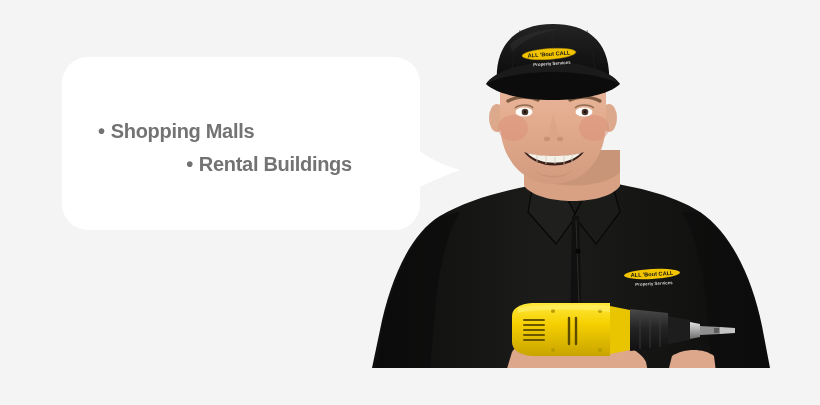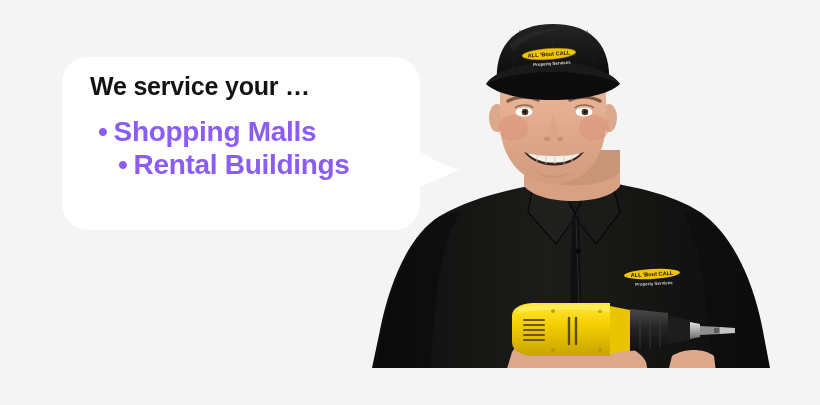--- a/index.html
+++ b/index.html
@@ -52,34 +52,34 @@
     letter-spacing: -0.2px;
     white-space: nowrap;
   }
   #bubble-list {
     position: absolute;
     left: 0;
     top: 58px;
     width: 100%;
   }
   .bullet-line {
-    font-size: 28px;
+    font-size: 20px;
     font-weight: bold;
-    color: #8b5cf6;
+    color: #737373;
     letter-spacing: -0.3px;
     white-space: nowrap;
     line-height: 33px;
     display: block;
   }
   .bullet-dot {
     display: inline-block;
     margin-right: 6px;
   }
   .indent-0 { padding-left: 36px; }
-  .indent-1 { padding-left: 56px; }
+  .indent-1 { padding-left: 56px; text-align: center; }
   .indent-2 { padding-left: 76px; }
 
   
   #person {
     position: absolute;
     left: 0;
     top: 0;
     width: 820px;
     height: 405px;
     z-index: 2;
@@ -290,21 +290,20 @@
           <ellipse cx="652" cy="274" rx="28" ry="5" fill="#f2c400" transform="rotate(-3 652 274)"></ellipse>
           <text x="652" y="276" text-anchor="middle" font-family="'Liberation Sans', sans-serif" font-size="5.6" font-weight="bold" fill="#151515" transform="rotate(-3 652 274)">ALL 'Bout CALL</text>
           <text x="654" y="285" text-anchor="middle" font-family="'Liberation Sans', sans-serif" font-size="4.4" font-weight="bold" fill="#c9c9c9" transform="rotate(-3 654 285)">Property Services</text>
         </g>
 
       </g>
     </svg>
   </div>
 
   <div id="bubble">
-    <div id="bubble-heading">We service your …</div>
 
     <div id="bubble-list">
       <span class="bullet-line indent-0">
         <span class="bullet-dot">•</span><span>Shopping Malls</span>
       </span>
       <span class="bullet-line indent-1">
         <span class="bullet-dot">•</span><span>Rental Buildings</span>
       </span>
     </div>
   </div>

